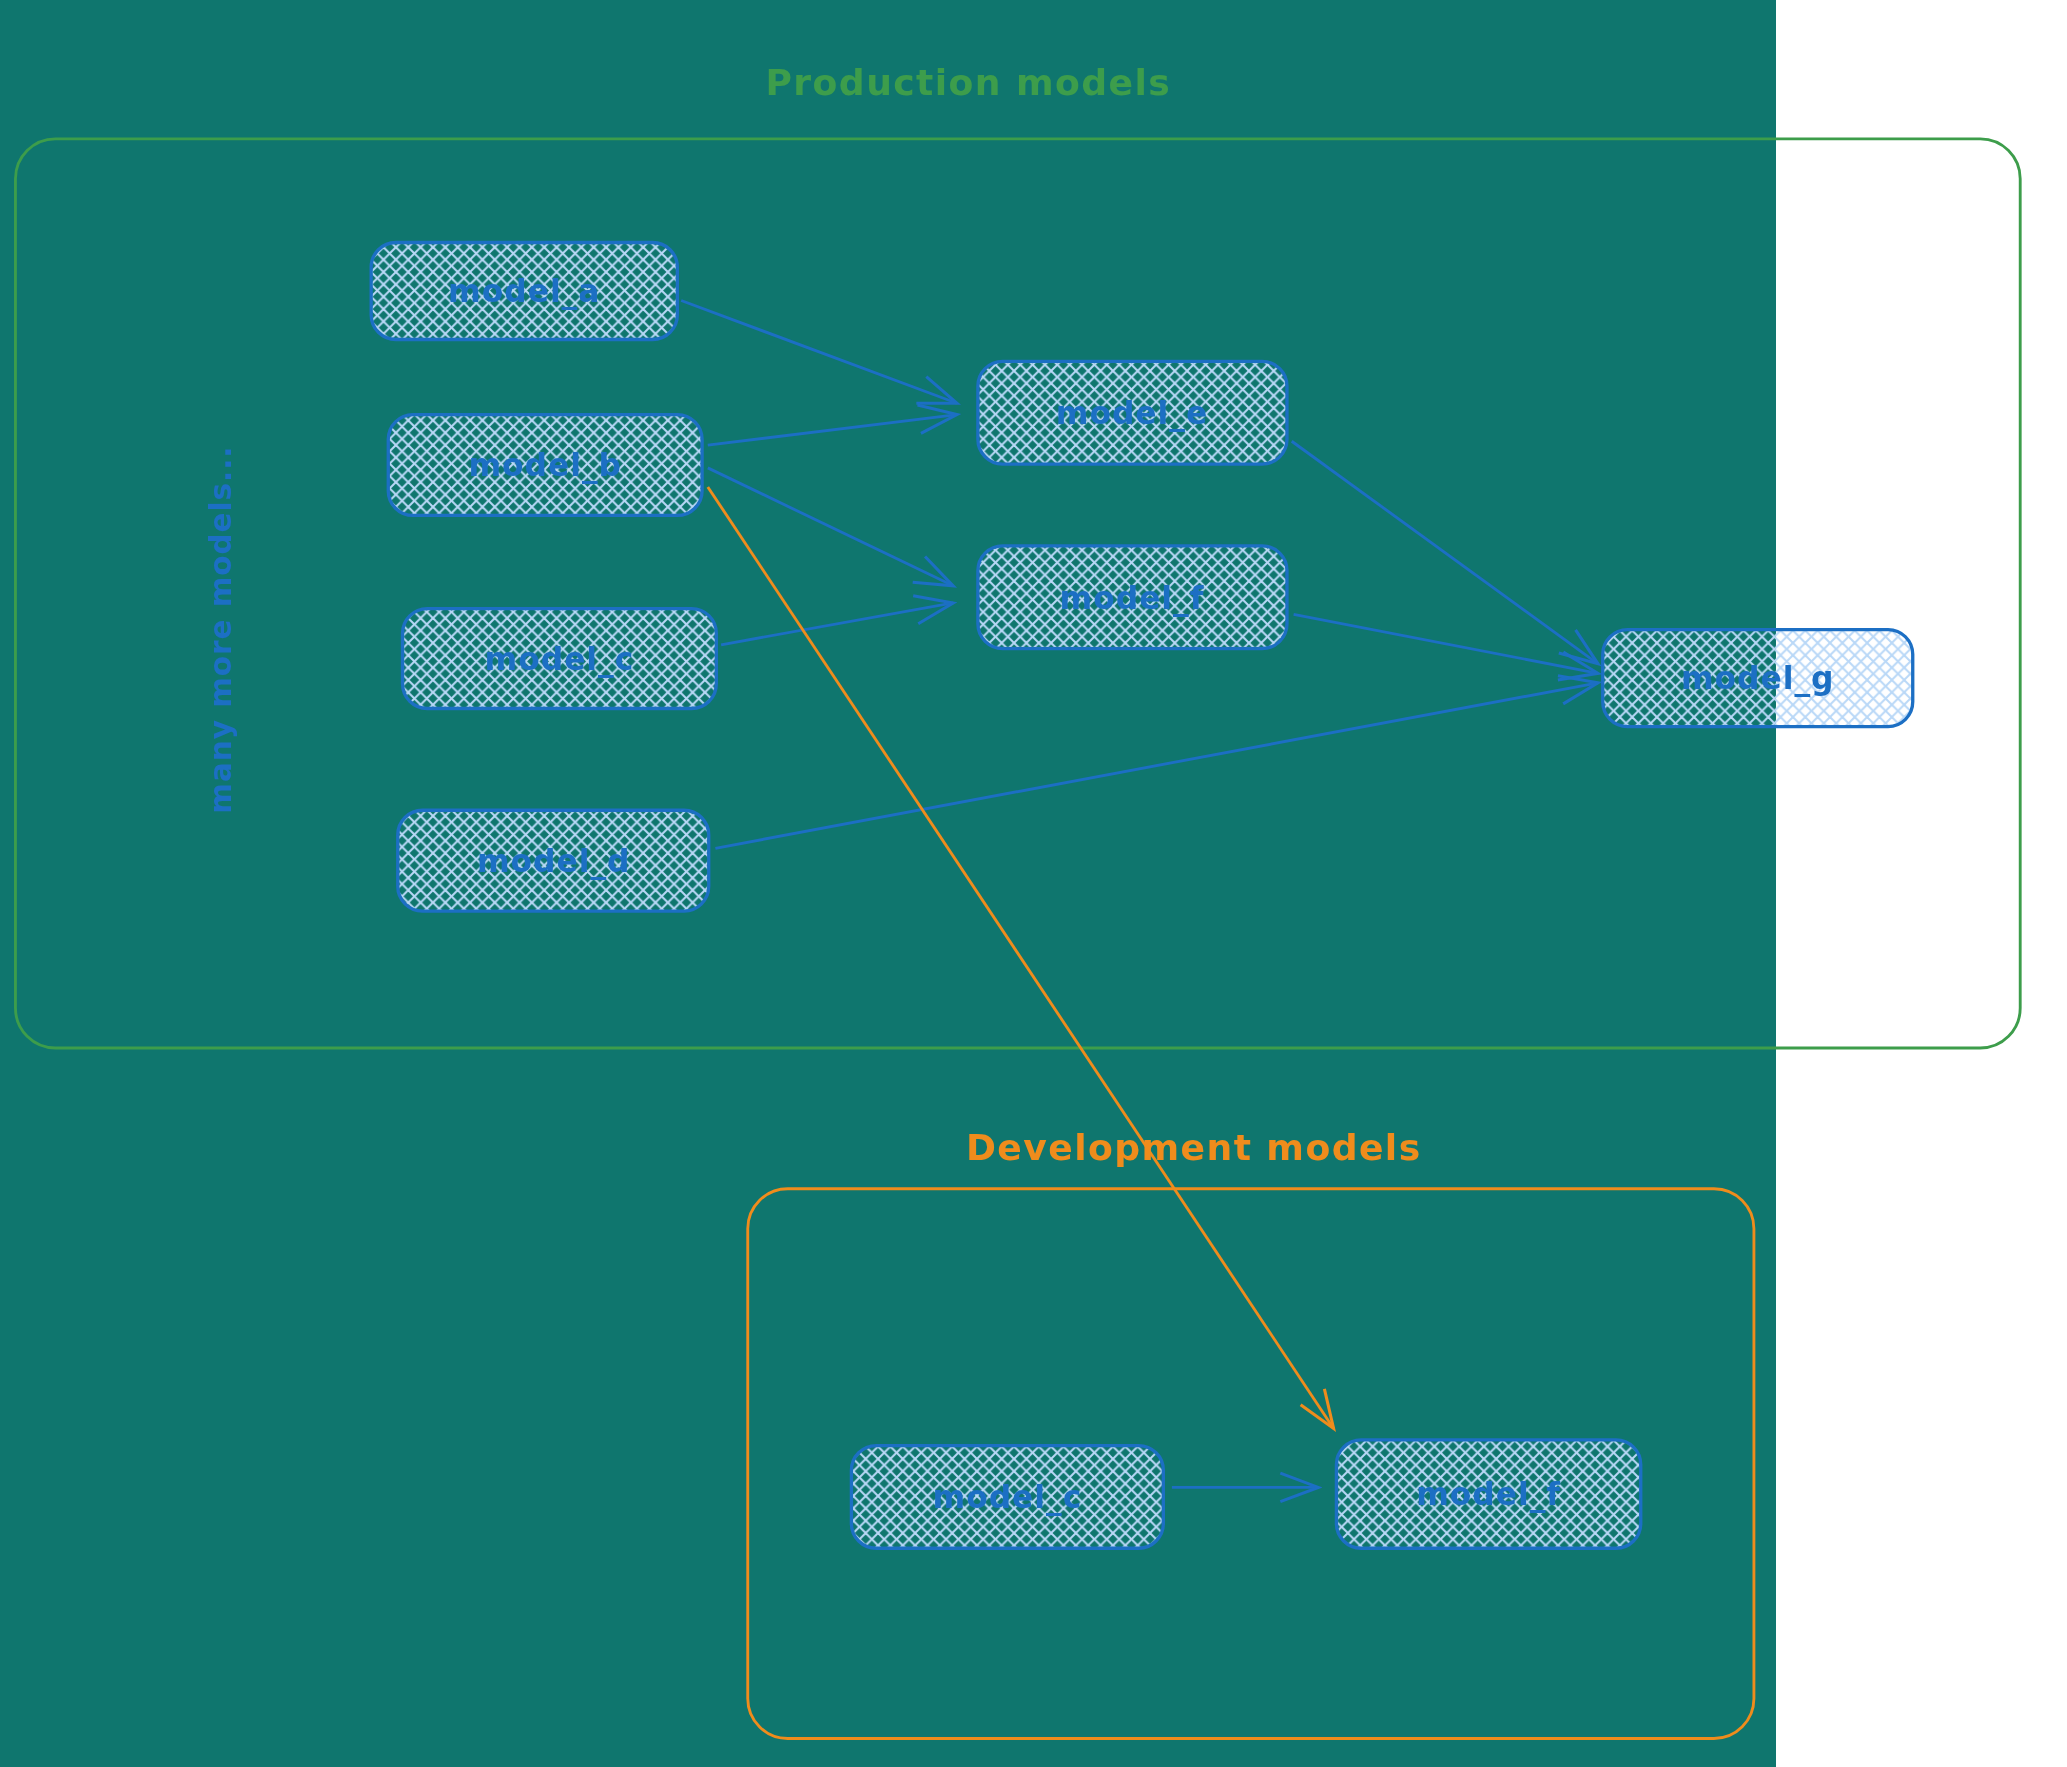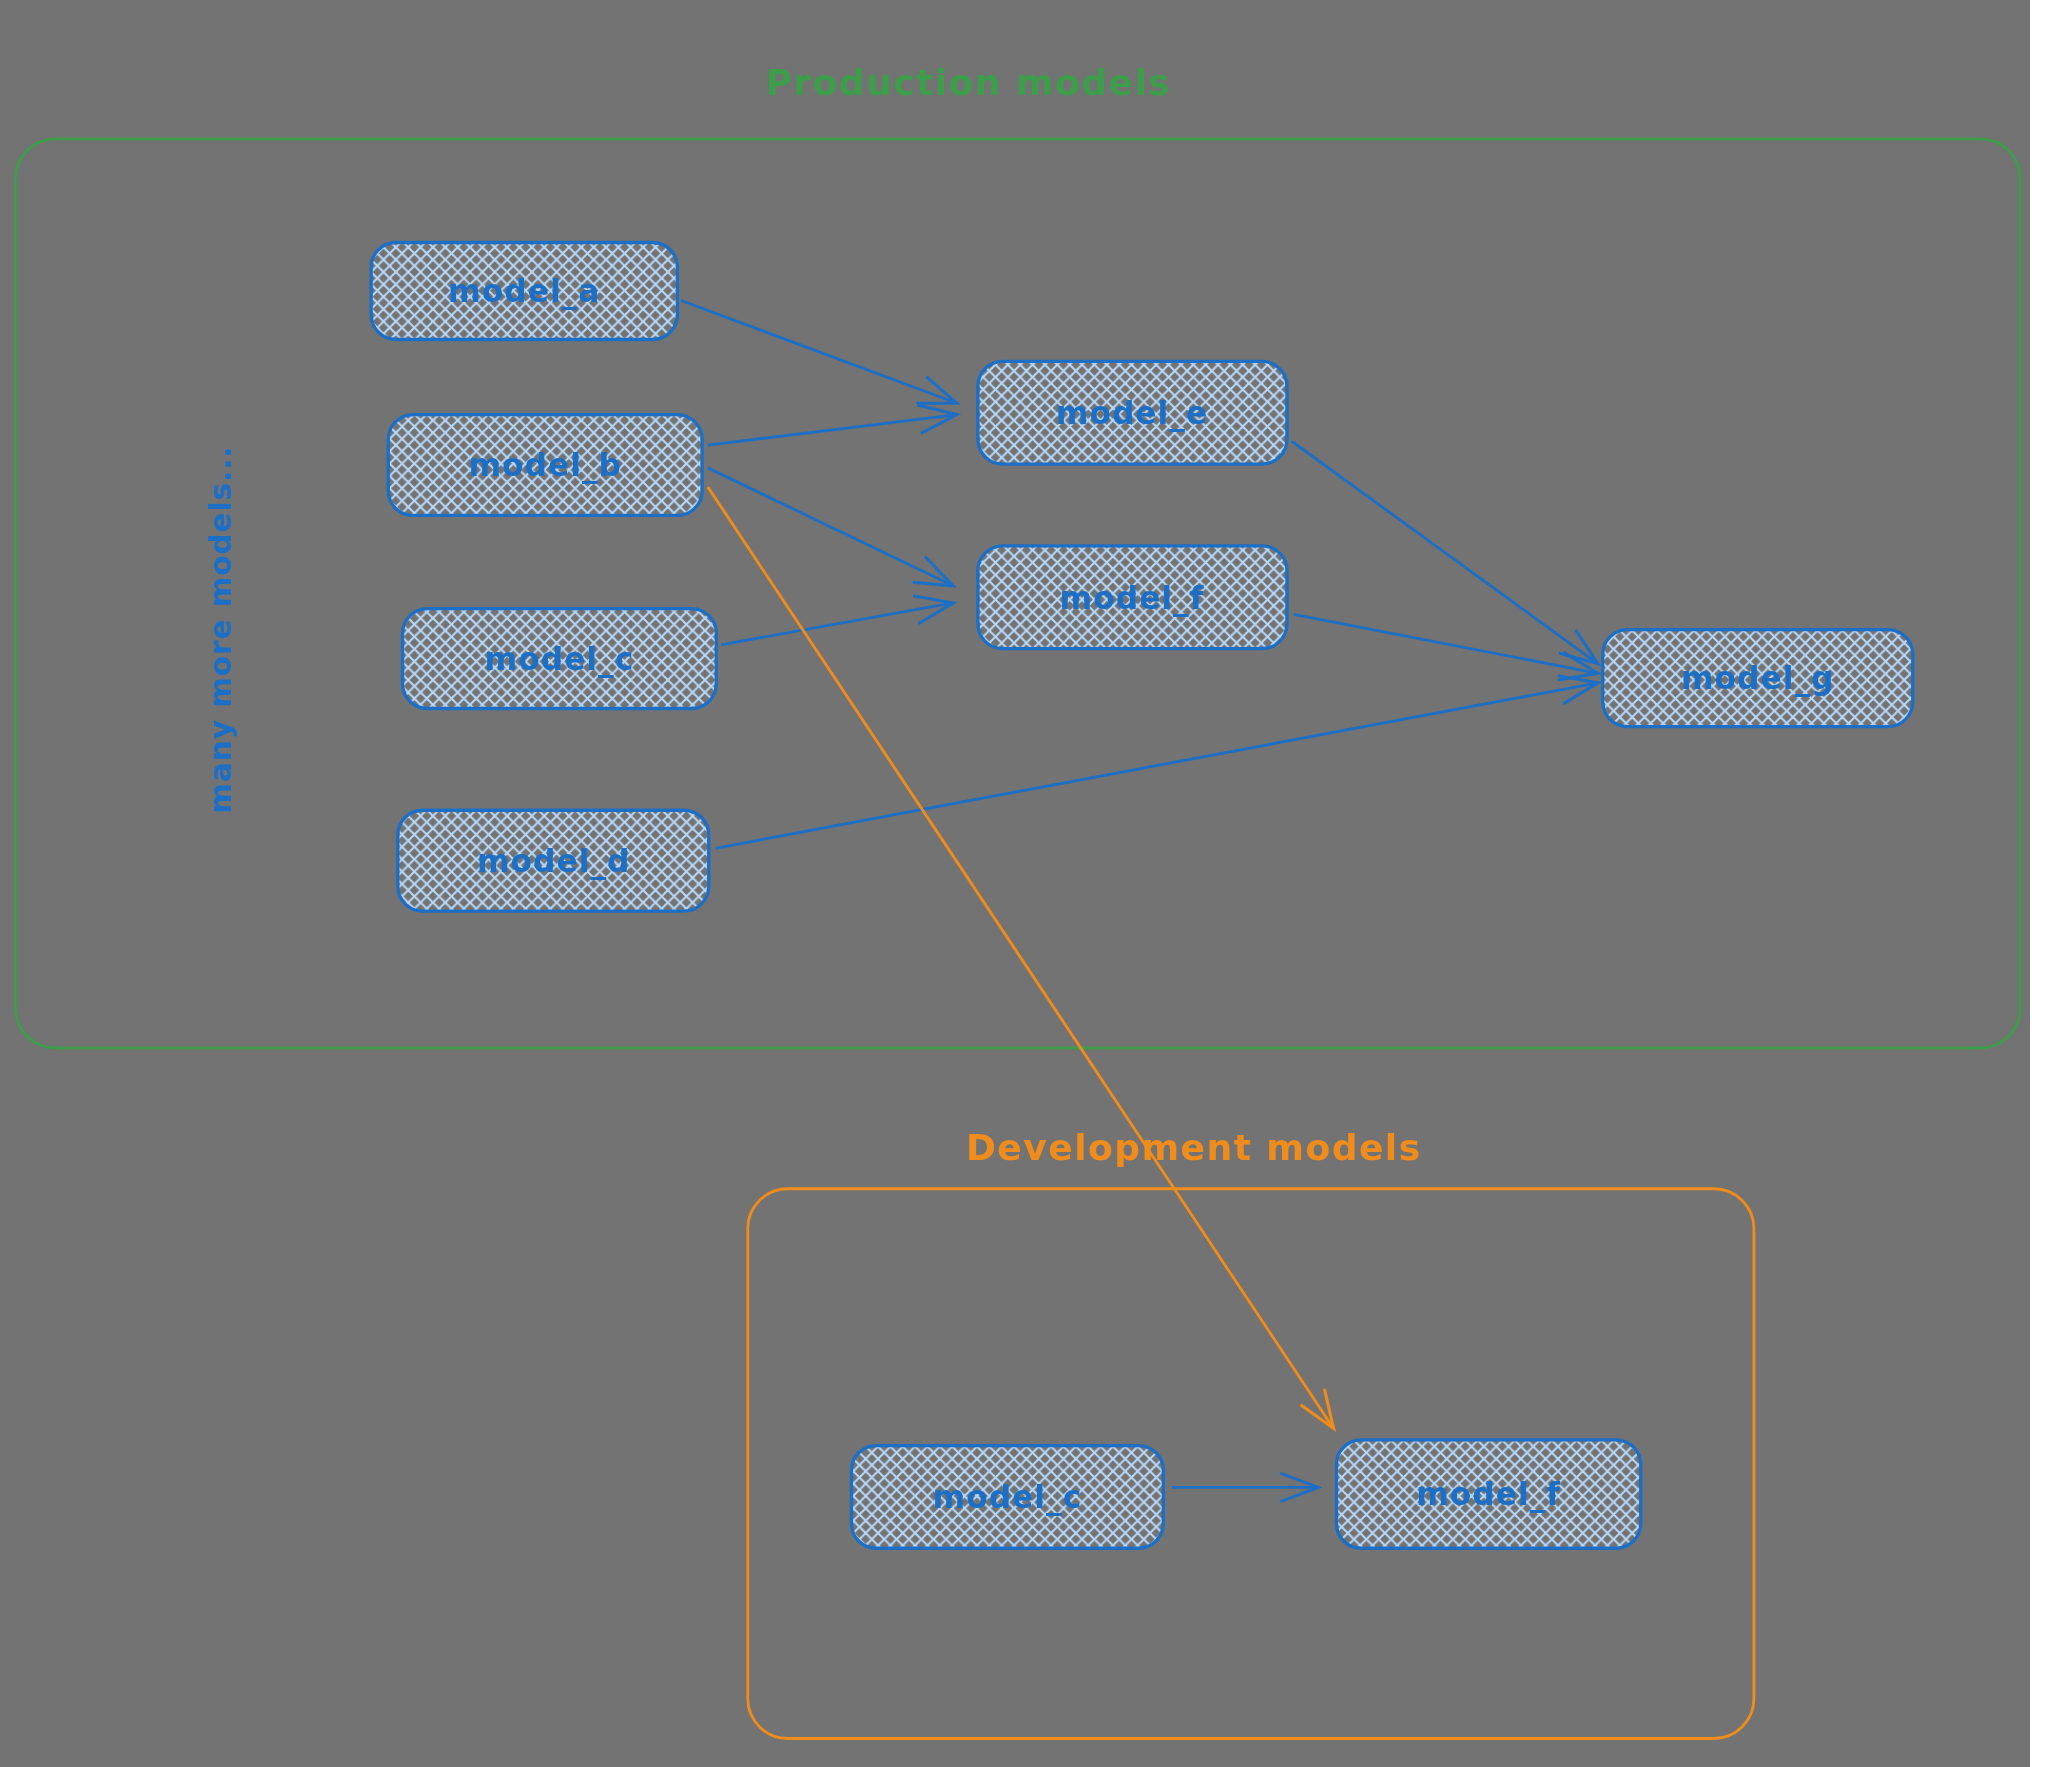--- a/index.html
+++ b/index.html
@@ -1,24 +1,24 @@
 <!DOCTYPE html>
 <html style="--blue: #1c6fc4; --blue_fill: #b9d8f7; --green: #3d9d4b; --orange: #ef8c1c;font-size:15px"><head>
 <meta charset="utf-8">
 <style>
   html, body {
     margin: 0;
     padding: 0;
     background: #ffffff;
   }
   .canvas-wrap {
-    width: 2030px;
+    width: 1776px;
     height: 1767px;
     position: relative;
-    background: #737373;
+    background: #0f766e;
   }
   svg {
     display: block;
     font-family: "DejaVu Sans", sans-serif;
   }
   .container-box {
     fill: none;
     stroke-width: 3;
   }
   .container-box.green { stroke: var(--green); }

